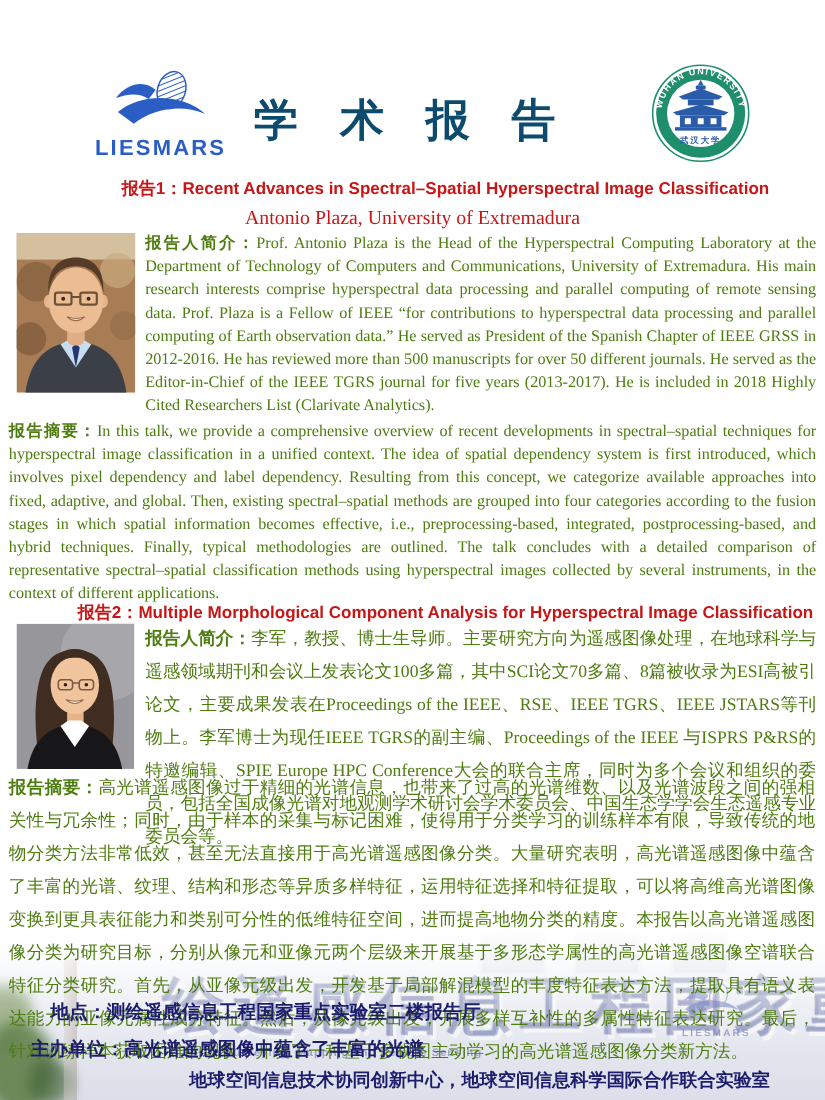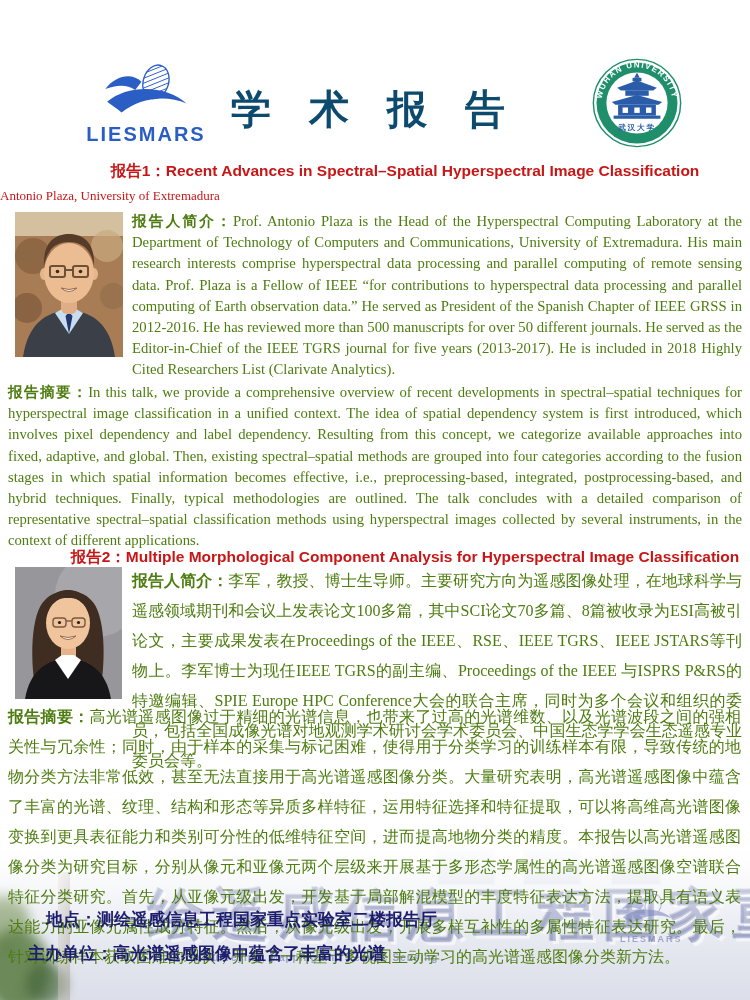--- a/index.html
+++ b/index.html
@@ -39,22 +39,22 @@
   .liesmars-logo { width:104px; height:56px; }
   .liesmars-wordmark { margin-top:1px; color:#2b5ec5; font-family:"Liberation Sans",sans-serif;
     font-weight:700; font-size:20px; letter-spacing:2px; }
   .main-title { position:absolute; left:50%; top:82px; transform:translateX(-50%); z-index:1;
     font-size:40px; font-weight:700; color:#0c4a6e; letter-spacing:14px; white-space:nowrap;
     font-family:"Liberation Serif",serif; }
   .whu-seal { position:absolute; left:592px; top:56px; width:90px; height:94px; z-index:1; }
   
   .talk-heading { position:absolute; left:0; width:100%; text-align:center; z-index:1;
     color:#c81616; font-family:"Liberation Sans",sans-serif; font-weight:700; font-size:15.5px; white-space:nowrap;margin-left:30px; }
-  .talk-speaker { position:absolute; left:0; width:100%; z-index:1;
-    color:#c81616; font-size:13px; }
+  .talk-speaker { position:absolute; left:0; width:100%; text-align:center; z-index:1;
+    color:#c81616; font-size:18px; }
   .th1 { top:161px; } .sp1 { top:188px; }
   .th2 { top:547px; } .sp2 { top:545px; }
   
   .para { position:absolute; z-index:1; color:#4d7c0f; text-align:justify; }
   .en { font-size:14.7px; line-height:21.2px; }
   .cn { font-size:16px; line-height:30px; }
   .plabel { font-weight:700; font-family:"Liberation Sans",sans-serif; }
   .photo { position:absolute; z-index:1; }
   .photo1 { left:15px; top:212px; width:108px; height:145px; }
   .bio1  { left:132px; top:211px; width:610px; }
@@ -185,14 +185,15 @@
     <circle cx="44.5" cy="55.5" r="1.6" fill="#2c1d12"></circle>
     <circle cx="63.5" cy="55.5" r="1.6" fill="#2c1d12"></circle>
     <path d="M45 69 Q53 76 61 69 Q53 72 45 69 Z" fill="#ffffff" stroke="#a06a48" stroke-width="1"></path>
   </svg>
   <div class="para cn bio2"><span class="plabel">报告人简介：</span><span>李军，教授、博士生导师。主要研究方向为遥感图像处理，在地球科学与遥感领域期刊和会议上发表论文100多篇，其中SCI论文70多篇、8篇被收录为ESI高被引论文，主要成果发表在Proceedings of the IEEE、RSE、IEEE TGRS、IEEE JSTARS等刊物上。李军博士为现任IEEE TGRS的副主编、Proceedings of the IEEE 与ISPRS P&amp;RS的特邀编辑、SPIE Europe HPC Conference大会的联合主席，同时为多个会议和组织的委员，包括全国成像光谱对地观测学术研讨会学术委员会、中国生态学学会生态遥感专业委员会等。</span></div>
 
   <div class="para cn abs2"><span class="plabel">报告摘要：</span><span>高光谱遥感图像过于精细的光谱信息，也带来了过高的光谱维数、以及光谱波段之间的强相关性与冗余性；同时，由于样本的采集与标记困难，使得用于分类学习的训练样本有限，导致传统的地物分类方法非常低效，甚至无法直接用于高光谱遥感图像分类。大量研究表明，高光谱遥感图像中蕴含了丰富的光谱、纹理、结构和形态等异质多样特征，运用特征选择和特征提取，可以将高维高光谱图像变换到更具表征能力和类别可分性的低维特征空间，进而提高地物分类的精度。本报告以高光谱遥感图像分类为研究目标，分别从像元和亚像元两个层级来开展基于多形态学属性的高光谱遥感图像空谱联合特征分类研究。首先，从亚像元级出发，开发基于局部解混模型的丰度特征表达方法，提取具有语义表达能力的亚像元属性成分特征。然后，从像元级出发，开展多样互补性的多属性特征表达研究。最后，针对训练样本获取困难的现状，开发了一种基于多视图主动学习的高光谱遥感图像分类新方法。</span></div>
 
   <div class="fline f-venue"><span>地点：</span><span>测绘遥感信息工程国家重点实验室二楼报告厅</span></div>
   <div class="fline f-org"><span>主办单位：</span><span>高光谱遥感图像中蕴含了丰富的光谱</span></div>
+  <div class="fline f-org2">地球空间信息技术协同创新中心，地球空间信息科学国际合作联合实验室</div>
 
 </div>
 
 </body></html>

